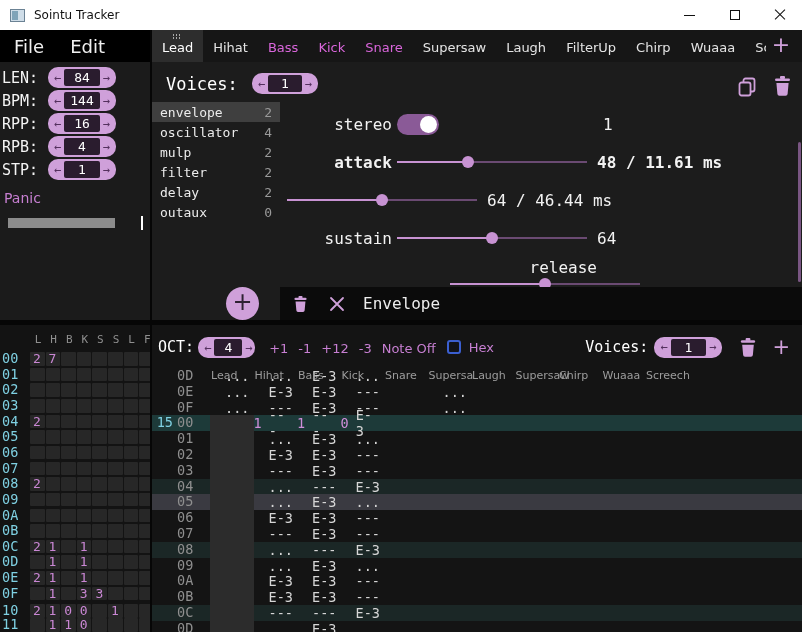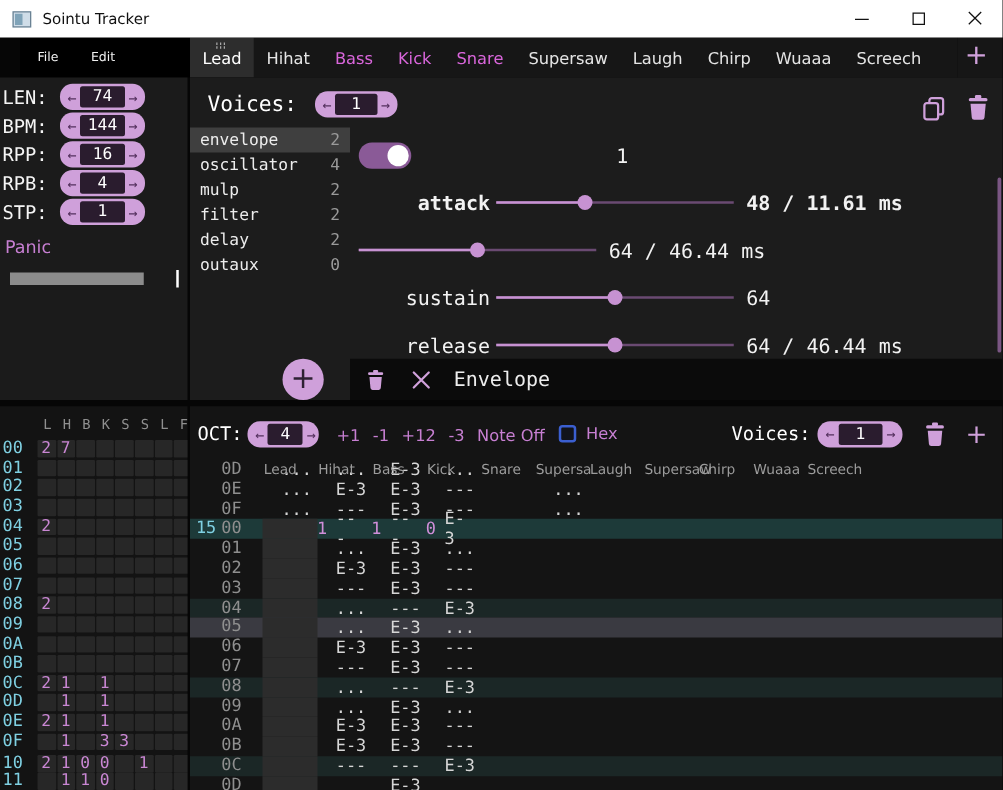--- a/index.html
+++ b/index.html
@@ -14,21 +14,21 @@
 .winbtns{margin-left:auto;display:flex;height:100%}
 .winbtn{width:45px;height:100%;display:flex;align-items:center;justify-content:center}
 .glyph-min{width:11px;height:1px;background:#111;display:block}
 .glyph-max{width:10px;height:10px;border:1px solid #111;display:block}
 .glyph-close{position:relative;width:12px;height:12px;display:block}
 .glyph-close::before,.glyph-close::after{content:"";position:absolute;left:-1px;top:5px;width:14px;height:1px;background:#111}
 .glyph-close::before{transform:rotate(45deg)}
 .glyph-close::after{transform:rotate(-45deg)}
 
 
-#menubar{position:absolute;left:16px;top:30px;width:150px;height:32px;background:#000;display:flex;align-items:center;color:#f0f0f0;font-size:10px}
+#menubar{position:absolute;left:0;top:30px;width:150px;height:32px;background:#000;display:flex;align-items:center;color:#f0f0f0;font-size:18px}
 #menu-file{margin-left:14px}
 #menu-edit{margin-left:26px}
 #tabbar{position:absolute;left:152px;top:30px;width:614px;height:32px;background:#161616;display:flex;overflow:hidden}
 .tab{display:flex;align-items:flex-end;justify-content:center;padding:0 10px 7px;font-size:13px;color:#e4e4e4;position:relative;white-space:nowrap}
 .tab.active{background:#2d2d2d;color:#fff}
 .tab.accent{color:#d966db}
 .tab-handle{position:absolute;top:4px;left:50%;transform:translateX(-50%);width:10px;height:5px;display:flex;flex-wrap:wrap;gap:1.4px}
 .tab-handle i{width:1.6px;height:1.6px;background:#a8a8a8;display:block}
 #tabbar-right{position:absolute;left:766px;top:30px;width:36px;height:32px;background:#161616}
 #tab-add{position:absolute;right:8px;top:30px;width:26px;height:32px;color:#cfa0da;font-size:22px;line-height:30px;text-align:center;z-index:7}
@@ -157,39 +157,42 @@
     <div class="tab accent">
       <span class="tab-label">Snare</span>
     </div>
     <div class="tab">
       <span class="tab-label">Supersaw</span>
     </div>
     <div class="tab">
       <span class="tab-label">Laugh</span>
     </div>
     <div class="tab">
+      <span class="tab-label">FilterUp</span>
+    </div>
+    <div class="tab">
       <span class="tab-label">Chirp</span>
     </div>
     <div class="tab">
       <span class="tab-label">Wuaaa</span>
     </div>
     <div class="tab">
       <span class="tab-label">Screech</span>
     </div>
   </div>
 <div id="tabbar-right"></div>
 <div id="tab-add">+</div>
 
 <div id="transport">
   <div id="transport-rows">
       <div class="t-row" style="top: 4px;">
         <span class="t-label">LEN:</span>
         <div class="stepper" style="width: 68px;">
           <span class="st-arrow">←</span>
-          <span class="st-value">74</span>
+          <span class="st-value">84</span>
           <span class="st-arrow">→</span>
         </div>
       </div>
       <div class="t-row" style="top: 27px;">
         <span class="t-label">BPM:</span>
         <div class="stepper" style="width: 68px;">
           <span class="st-arrow">←</span>
           <span class="st-value">144</span>
           <span class="st-arrow">→</span>
         </div>
@@ -522,20 +525,21 @@
         <span class="unit-nm">delay</span>
         <span class="unit-count">2</span>
       </div>
       <div class="unit-row">
         <span class="unit-nm">outaux</span>
         <span class="unit-count">0</span>
       </div>
     </div>
   <div id="params">
       <div class="param-row" style="top: 44px;">
+        <span class="param-label">stereo</span>
         <div class="param-ctl">
           <div class="toggle">
             <span class="toggle-knob"></span>
           </div>
         </div>
         <span class="param-value toggle-val">1</span>
       </div>
       <div class="param-row" style="top: 82px; font-weight: bold;">
         <span class="param-label">attack</span>
         <div class="param-ctl">
@@ -561,21 +565,21 @@
         <span class="param-label">sustain</span>
         <div class="param-ctl">
           <div class="slider">
             <i class="sl-track"></i>
             <i class="sl-fill" style="width: 50%;"></i>
             <i class="sl-handle" style="left: 50%;"></i>
           </div>
         </div>
         <span class="param-value">64</span>
       </div>
-      <div class="param-row" style="top: 196px;">
+      <div class="param-row" style="top: 196px; flex-direction: column;">
         <span class="param-label">release</span>
         <div class="param-ctl">
           <div class="slider">
             <i class="sl-track"></i>
             <i class="sl-fill" style="width: 50%;"></i>
             <i class="sl-handle" style="left: 50%;"></i>
           </div>
         </div>
         <span class="param-value">64 / 46.44 ms</span>
       </div>

